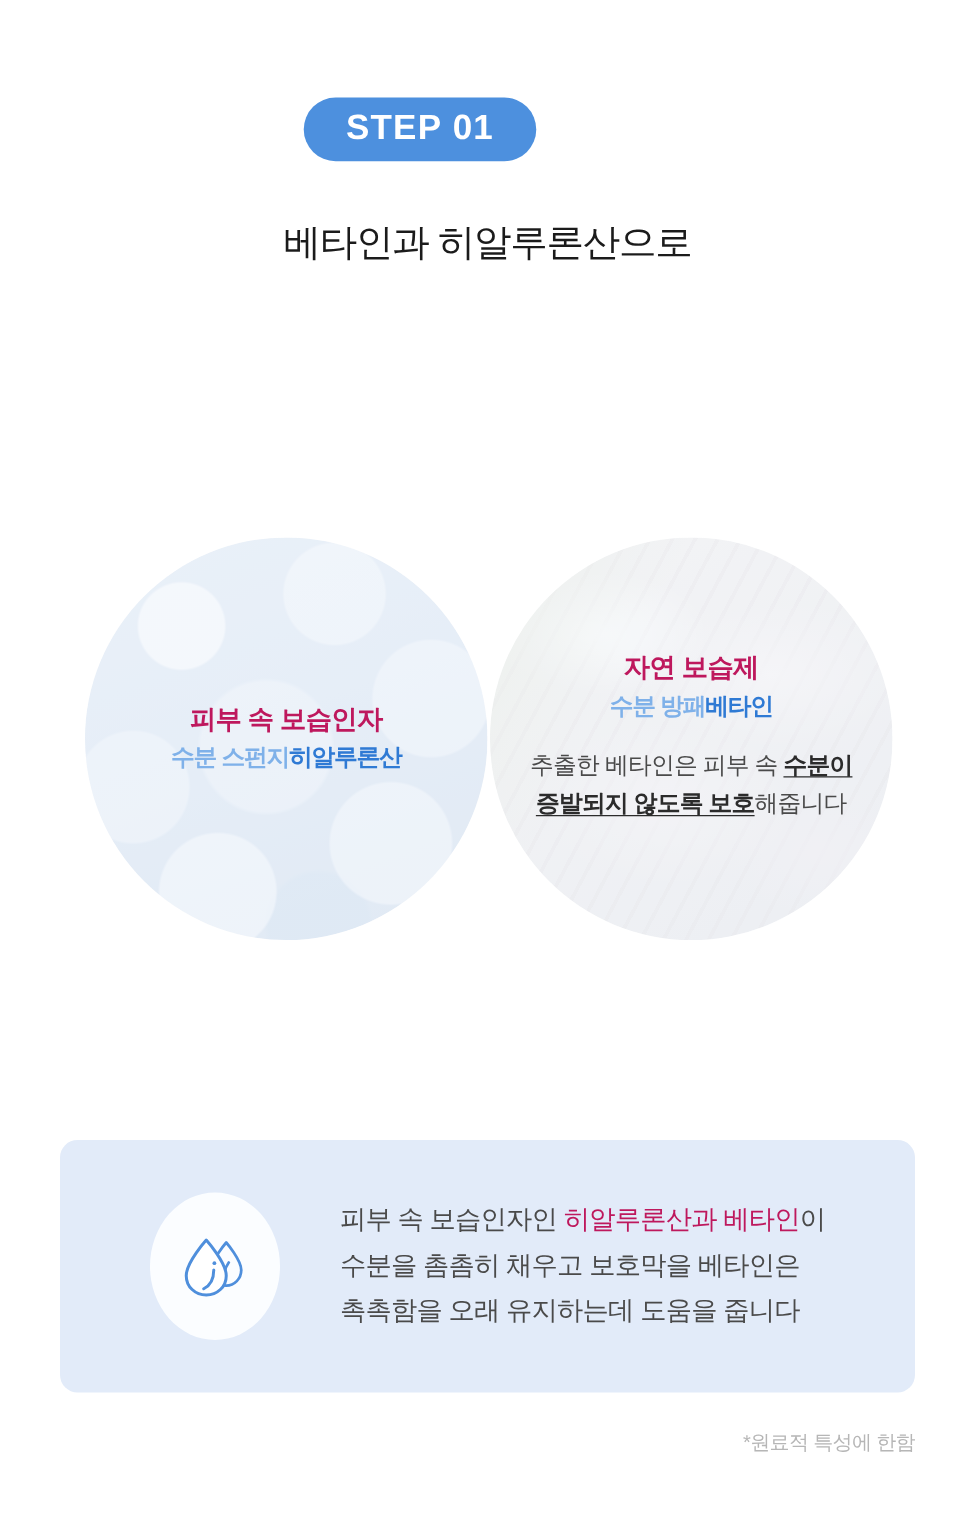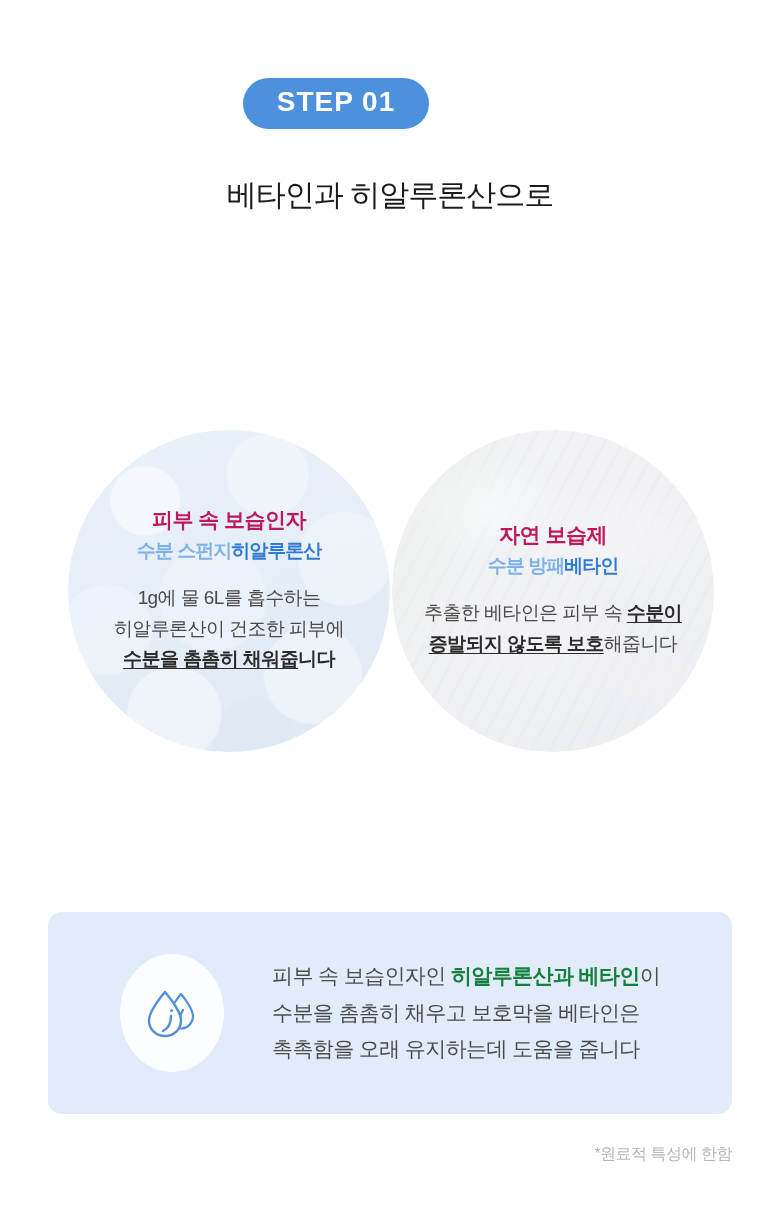--- a/index.html
+++ b/index.html
@@ -190,22 +190,22 @@
   }
   .summary-text {
     margin-left: 48px;
     font-size: 21px;
     color: #4a4a4a;
     line-height: 1.75;
     letter-spacing: -0.6px;
     white-space: nowrap;
   }
   .summary-text .hl {
-    color: #15803d;
-    font-weight: bold;
+    color: #be185d;
+    font-weight: normal;
   }
 
   
   .footnote {
     position: absolute;
     top: 1144px;
     left: 0;
     width: 732px;
     text-align: right;
     font-size: 16px;
@@ -225,25 +225,20 @@
 </div>
 
 <div class="circles">
 
   <div class="circle left">
     <div class="circle-bg bg-water"></div>
     <div class="circle-content">
       <div class="circle-eyebrow">피부 속 보습인자</div>
       <div class="circle-title">
         <span class="tone-light">수분 스펀지</span><span class="tone-dark">히알루론산</span>
-      </div>
-      <div class="circle-body">
-        <div>1g에 물 6L를 흡수하는</div>
-        <div>히알루론산이 건조한 피부에</div>
-        <div><span class="emph u">수분을 촘촘히 채워줍</span><span class="emph">니다</span></div>
       </div>
     </div>
   </div>
 
   <div class="circle right">
     <div class="circle-bg bg-beet"></div>
     <div class="circle-content">
       <div class="circle-eyebrow">자연 보습제</div>
       <div class="circle-title">
         <span class="tone-light">수분 방패</span><span class="tone-dark">베타인</span>

